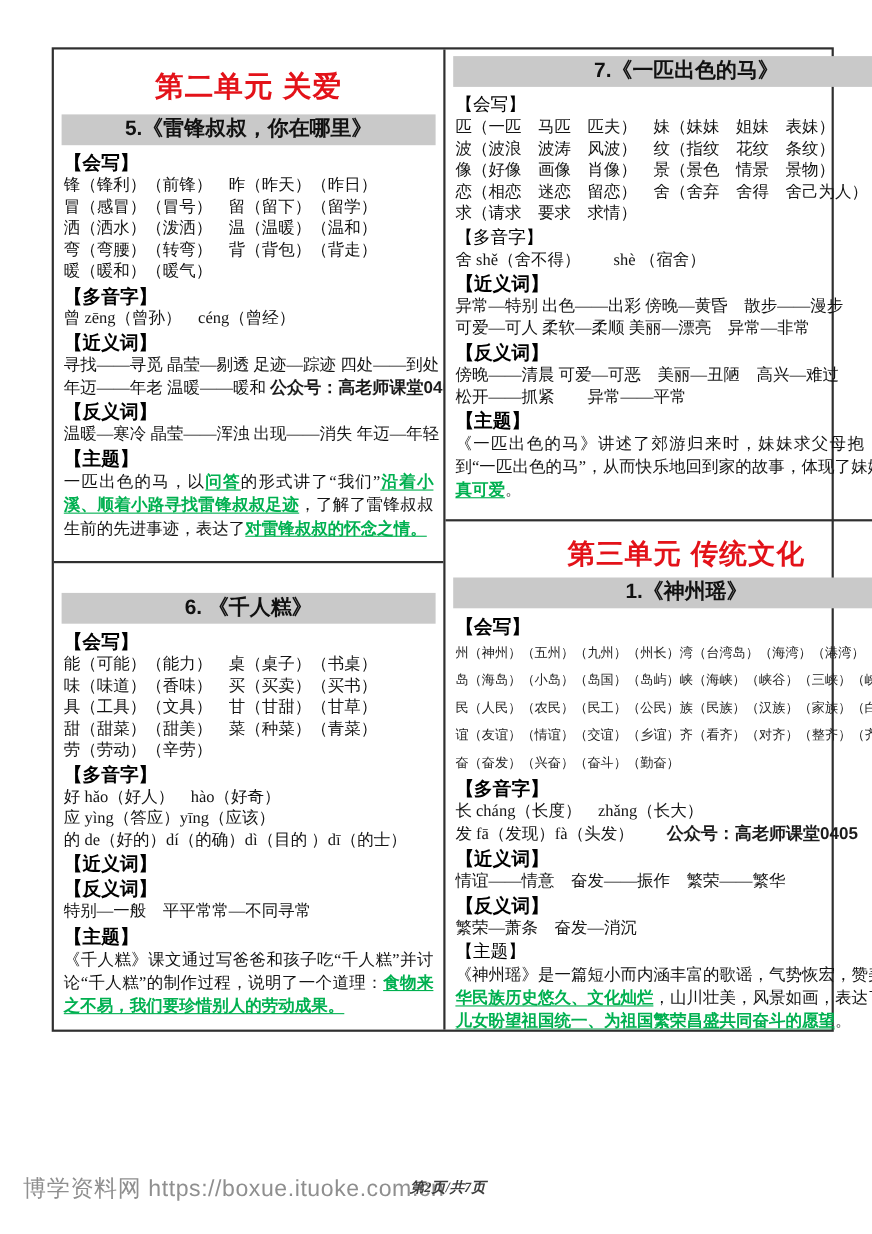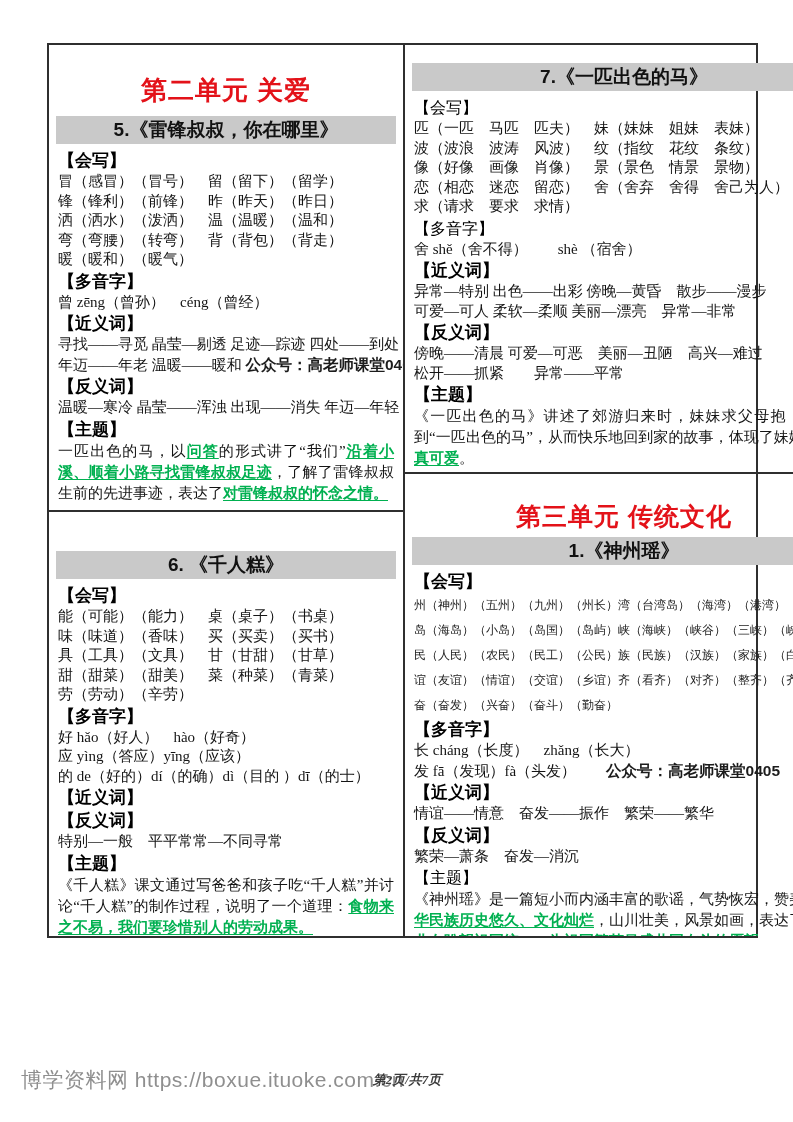--- a/index.html
+++ b/index.html
@@ -3,21 +3,21 @@
 <meta charset="utf-8">
 <style>
   html,body{margin:0;padding:0;}
   body{width:793px;height:1122px;background:#ffffff;font-family:"Liberation Serif",serif;}
   .page{position:relative;width:793px;height:1122px;background:#fff;overflow:hidden;}
   .sheet{position:absolute;left:47px;top:43px;width:711px;height:895px;border:2px solid #2f2f2f;
          box-sizing:border-box;display:flex;background:#fff;}
   .col{display:flex;flex-direction:column;box-sizing:border-box;}
   .col.left{width:356px;border-right:2px solid #2f2f2f;}
   .col.right{flex:1;}
-  .cell{box-sizing:border-box;padding:16px 9px;overflow:hidden;}
+  .cell{box-sizing:border-box;padding:4px 9px;overflow:hidden;}
   .cell.l1{height:467px;border-bottom:2px solid #2f2f2f;}
   .cell.l2{flex:1;}
   .cell.r1{height:429px;border-bottom:2px solid #2f2f2f;}
   .cell.r2{flex:1;}
   .red-title{color:#e31219;font-weight:bold;font-size:26px;line-height:30px;text-align:center;
              margin:14px 0 11px;font-family:"Liberation Sans",sans-serif;letter-spacing:1px;}
   .red-title.u3{margin:11px 0 6px;font-size:25px;}
   .banner{background:#c9c9c9;color:#111;font-weight:bold;font-size:19px;line-height:28px;
           text-align:center;margin:0 -2px 5px;font-family:"Liberation Sans",sans-serif;}
   .banner.mt{margin-top:23px;}
@@ -41,22 +41,22 @@
 
 <div class="page">
   <div class="sheet">
 
     <div class="col left">
       <div class="cell l1">
         <div class="red-title">第二单元  关爱</div>
         <div class="banner">5.《雷锋叔叔，你在哪里》</div>
 
         <div class="lbl">【会写】</div>
+        <div class="ln">锋（锋利）（前锋）　昨（昨天）（昨日）</div>
         <div class="ln">冒（感冒）（冒号）　留（留下）（留学）</div>
-        <div class="ln">锋（锋利）（前锋）　昨（昨天）（昨日）</div>
         <div class="ln">洒（洒水）（泼洒）　温（温暖）（温和）</div>
         <div class="ln">弯（弯腰）（转弯）　背（背包）（背走）</div>
         <div class="ln">暖（暖和）（暖气）</div>
 
         <div class="lbl">【多音字】</div>
         <div class="ln">曾 zēng（曾孙）　céng（曾经）</div>
 
         <div class="lbl">【近义词】</div>
         <div class="ln">寻找——寻觅 晶莹—剔透 足迹—踪迹 四处——到处</div>
         <div class="ln"><span>年迈——年老 温暖——暖和 </span><span class="gzh">公众号：高老师课堂0405</span></div>

